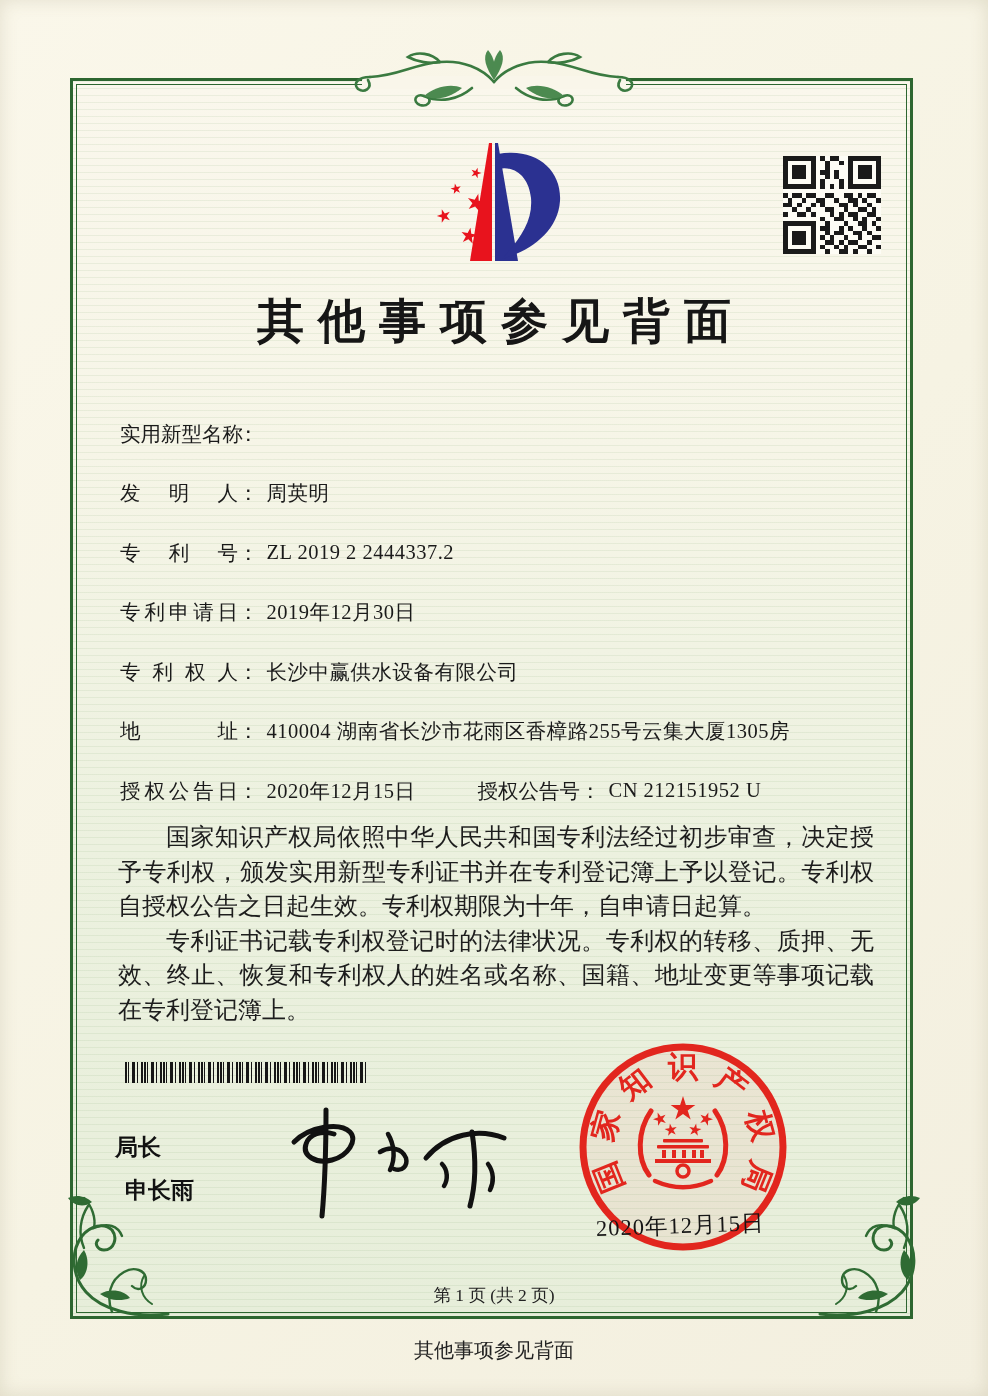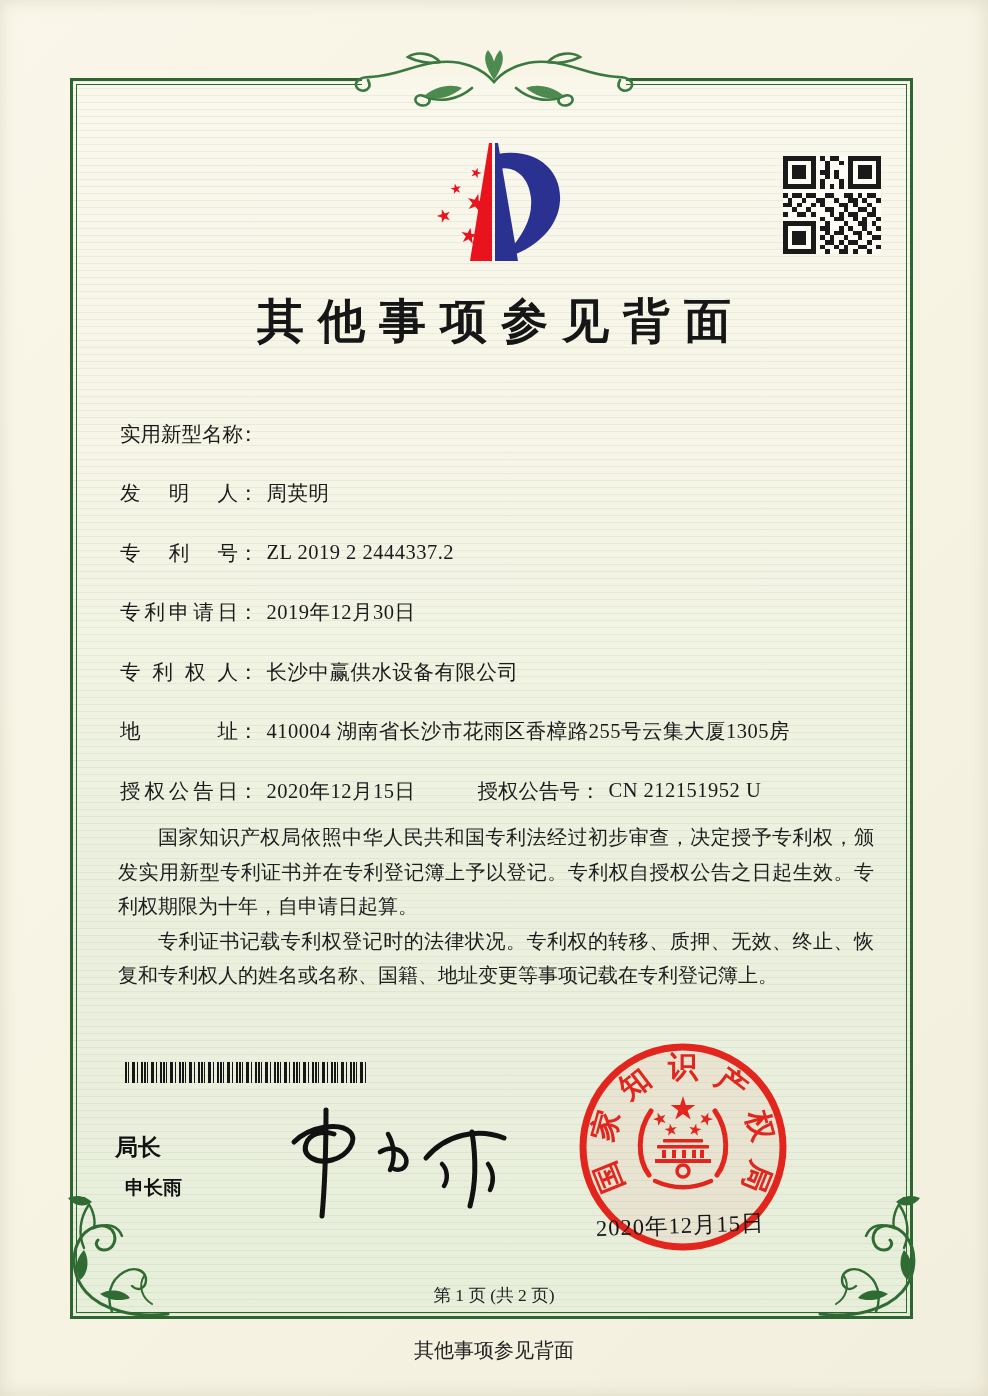--- a/index.html
+++ b/index.html
@@ -27,33 +27,33 @@
   .logo{left:412px;top:138px;width:166px;height:132px;}
   .qr{left:783px;top:156px;width:98px;height:98px;}
   .title{left:0;right:0;top:290px;text-align:center;font-size:47px;font-weight:bold;
     letter-spacing:14px;text-indent:14px;color:#161616;}
   .fields{left:120px;top:404px;width:768px;font-size:20.5px;color:#1a1a1a;}
   .frow{height:59.5px;display:flex;align-items:center;white-space:nowrap;}
   .flabel{display:inline-block;width:118px;text-align:justify;text-align-last:justify;}
   .fcolon{display:inline-block;margin-right:8px;}
   .fvalue{letter-spacing:.5px;}
   .flabel2{display:inline-block;margin-left:62px;}
-  .paras{left:118px;top:820px;width:756px;font-size:20px;line-height:34.5px;
+  .paras{left:118px;top:820px;width:756px;font-size:24px;line-height:34.5px;
     text-align:justify;color:#1d1d1d;}
   .paras p{margin:0;text-indent:2em;}
   .barcode{left:125px;top:1062px;width:242px;height:21px;
     background:repeating-linear-gradient(90deg,
       #161616 0 2px,transparent 2px 3px,
       #161616 3px 4px,transparent 4px 7px,
       #161616 7px 10px,transparent 10px 12px,
       #161616 12px 13px,transparent 13px 16px,
       #161616 16px 18px,transparent 18px 19px);}
   .director-title{left:115px;top:1132px;font-size:23px;font-weight:700;
     font-family:"Liberation Sans","DejaVu Sans",sans-serif;color:#111;}
-  .director-name{left:125px;top:1175px;font-size:19px;font-weight:700;
+  .director-name{left:125px;top:1175px;font-size:23px;font-weight:700;
     font-family:"Liberation Sans","DejaVu Sans",sans-serif;color:#111;}
   .signature{left:276px;top:1106px;width:238px;height:114px;}
   .seal{left:574px;top:1038px;width:218px;height:218px;}
   .seal-date{left:596px;top:1210px;font-size:22.5px;color:#151515;letter-spacing:1px;
     transform:rotate(-2deg);z-index:6;}
   .page-info{left:0;right:0;top:1283px;text-align:center;font-size:17.5px;color:#222;}
   .footer-note{left:0;right:0;top:1337px;text-align:center;font-size:20px;color:#222;}
   .ornament-top{left:344px;top:46px;width:300px;height:70px;z-index:3;}
   .flourish{width:122px;height:132px;z-index:3;}
   .flourish.bl{left:54px;top:1192px;}

